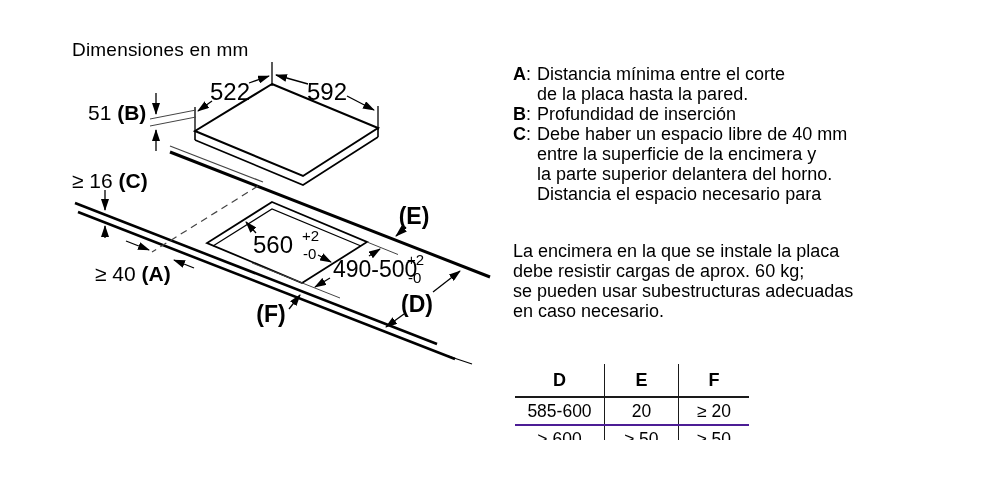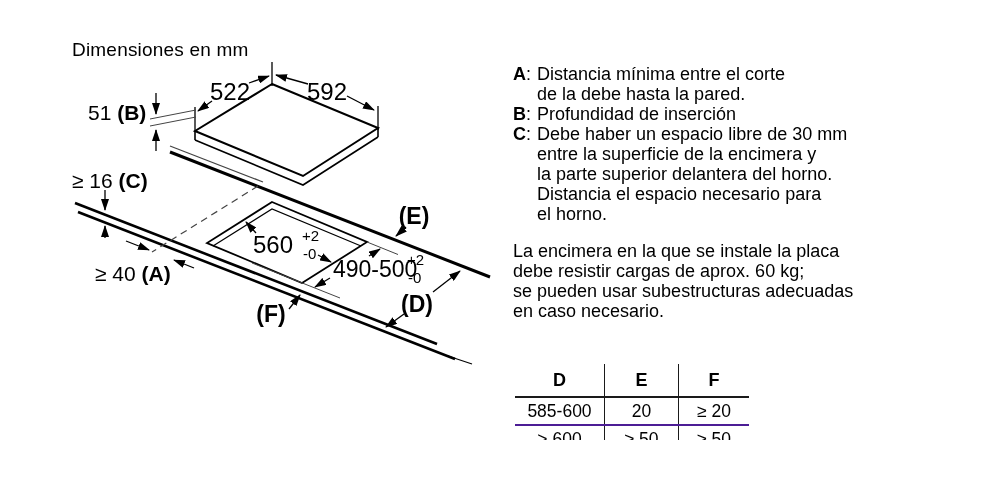--- a/index.html
+++ b/index.html
@@ -142,31 +142,30 @@
       <line x1="433" y1="292" x2="460" y2="271" stroke="#000" stroke-width="1.3" marker-end="url(#ah)"></line>
       <line x1="404" y1="314" x2="386" y2="327" stroke="#000" stroke-width="1.3" marker-end="url(#ah)"></line>
       <text class="letterlab" x="417" y="312" text-anchor="middle">(D)</text>
     </g>
   </svg>
 
   <div class="legend">
     <div class="lg-row">
       <span class="lg-letter"><b>A</b><span>:</span></span><span>Distancia mínima entre el corte</span>
     </div>
-    <div class="lg-row cont"><span>de la debe hasta la pared.</span></div>
+    <div class="lg-row cont"><span>de la placa hasta la pared.</span></div>
     <div class="lg-row">
       <span class="lg-letter"><b>B</b><span>:</span></span><span>Profundidad de inserción</span>
     </div>
     <div class="lg-row">
-      <span class="lg-letter"><b>C</b><span>:</span></span><span>Debe haber un espacio libre de 30 mm</span>
+      <span class="lg-letter"><b>C</b><span>:</span></span><span>Debe haber un espacio libre de 40 mm</span>
     </div>
     <div class="lg-row cont"><span>entre la superficie de la encimera y</span></div>
     <div class="lg-row cont"><span>la parte superior delantera del horno.</span></div>
     <div class="lg-row cont"><span>Distancia el espacio necesario para</span></div>
-    <div class="lg-row cont"><span>el horno.</span></div>
   </div>
 
   <div class="paragraph">
     <div>La encimera en la que se instale la placa</div>
     <div>debe resistir cargas de aprox. 60 kg;</div>
     <div>se pueden usar subestructuras adecuadas</div>
     <div>en caso necesario.</div>
   </div>
 
   <table class="spec-table">

